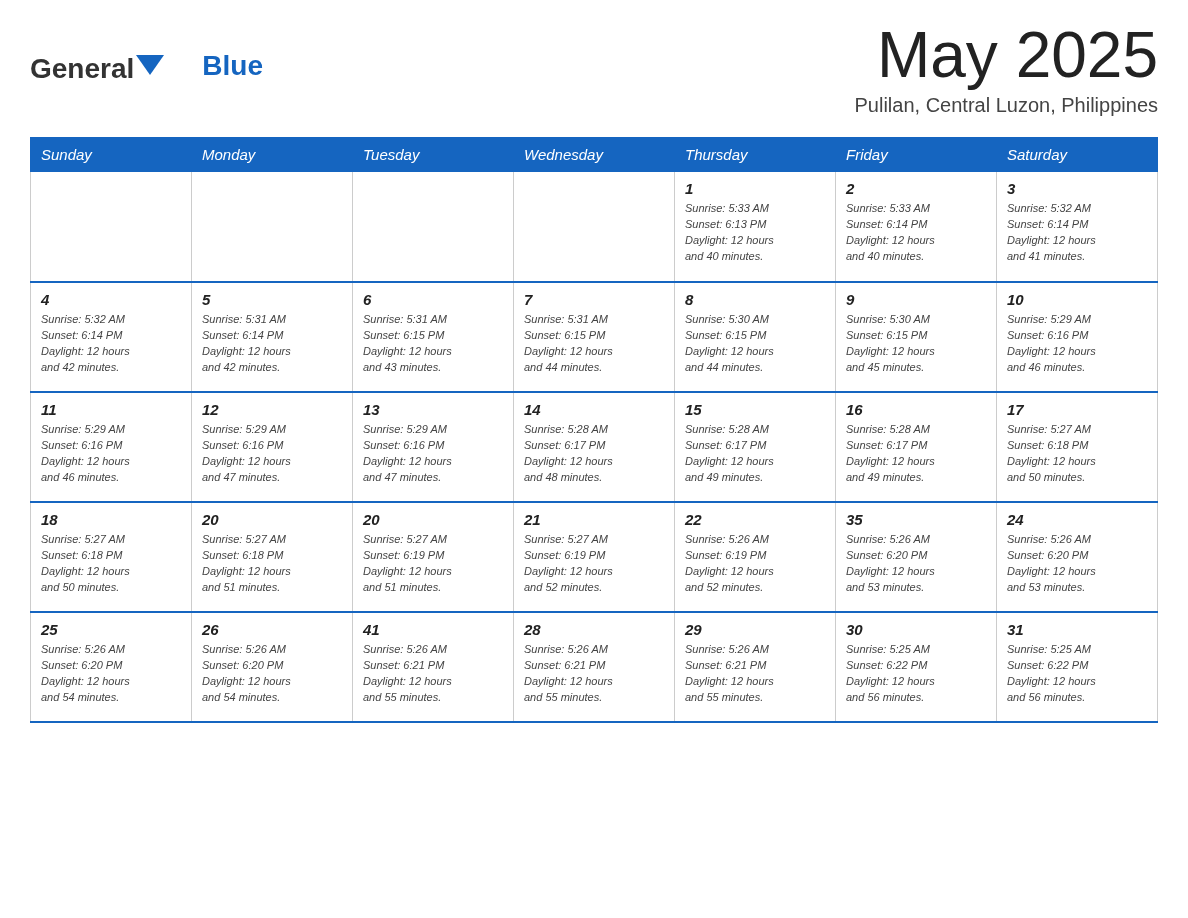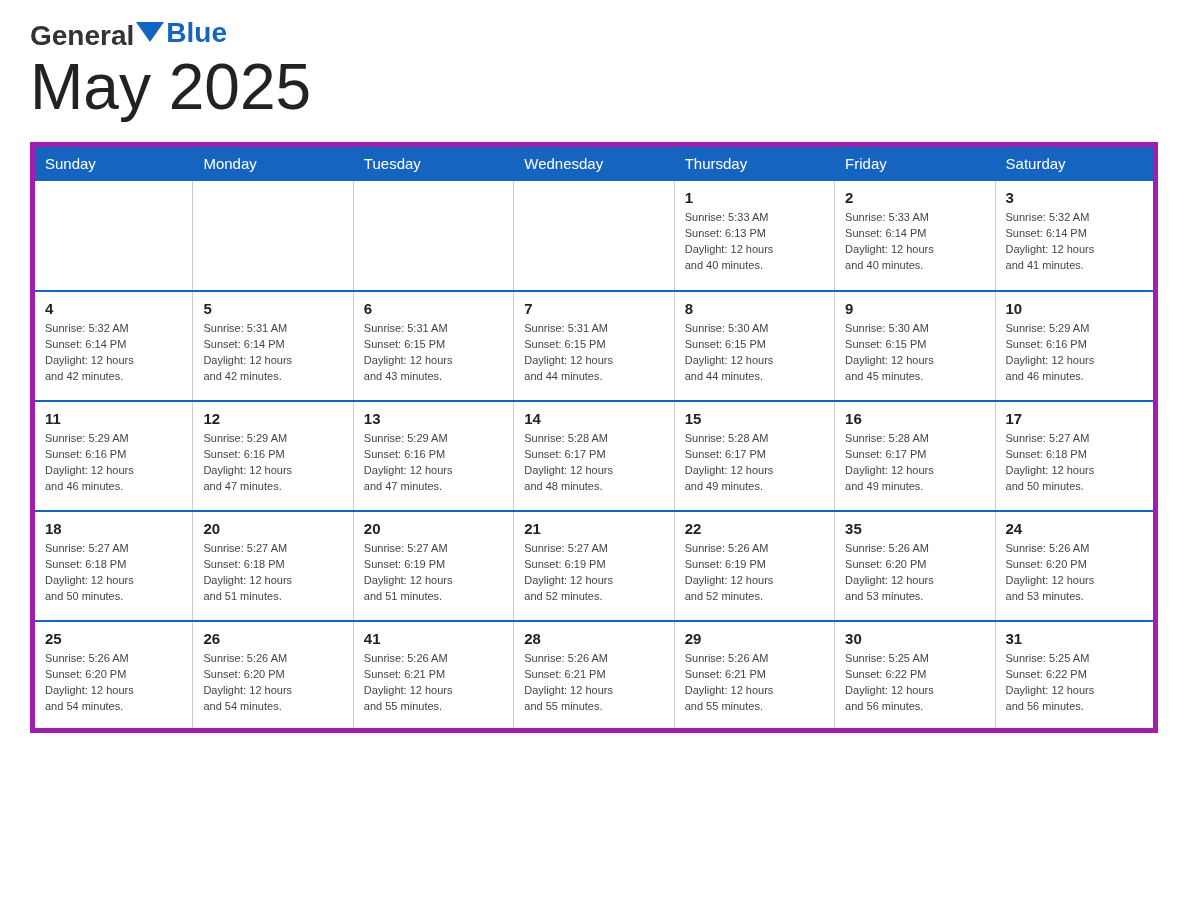--- a/index.html
+++ b/index.html
@@ -6,23 +6,22 @@
     body {
       font-family: Arial, sans-serif;
       background: #fff;
       padding: 20px 30px;
       width: 1188px;
       min-height: 918px;
     }
     .header {
       display: flex;
       justify-content: space-between;
-      align-items: flex-start;
+      align-items: center;
       margin-bottom: 20px;
-      flex-direction: column;
     }
     .logo {
       display: flex;
       align-items: center;
     }
     .logo-text-general {
       font-size: 28px;
       font-weight: bold;
       color: #333;
     }
@@ -53,21 +52,22 @@
       line-height: 1.1;
     }
     .location-title {
       font-size: 20px;
       color: #444;
       margin-top: 4px;
     }
     .calendar {
       width: 100%;
       border-collapse: collapse;
-      border: 5px solid #a21caf;
+      border: 1px solid #a21caf;
+      font-style: italic;
     }
     .calendar thead tr {
       background-color: #1565c0;
     }
     .calendar thead th {
       color: #fff;
       font-size: 15px;
       font-weight: normal;
       padding: 8px 10px;
       text-align: left;
@@ -102,24 +102,25 @@
     }
   </style>
 </head>
 <body>
 
 <div class="header">
   <div class="logo">
     <span class="logo-text-general">General</span>
     <span class="logo-icon"></span>
     <br>
-    <span class="logo-text-blue" style="display:block; margin-top:-6px; padding-left:2px;">Blue</span>
+    <span class="logo-text-blue" style="display:block; margin-top:-6px; padding-left:2px;margin-left:36px;">Blue</span>
   </div>
   <div class="title-block">
     <div class="month-title">May 2025</div>
+    <div class="location-title">Pulilan, Central Luzon, Philippines</div>
   </div>
 </div>
 
 <table class="calendar">
   <thead>
     <tr>
     <th>Sunday</th>
         <th>Monday</th>
         <th>Tuesday</th>
         <th>Wednesday</th>

